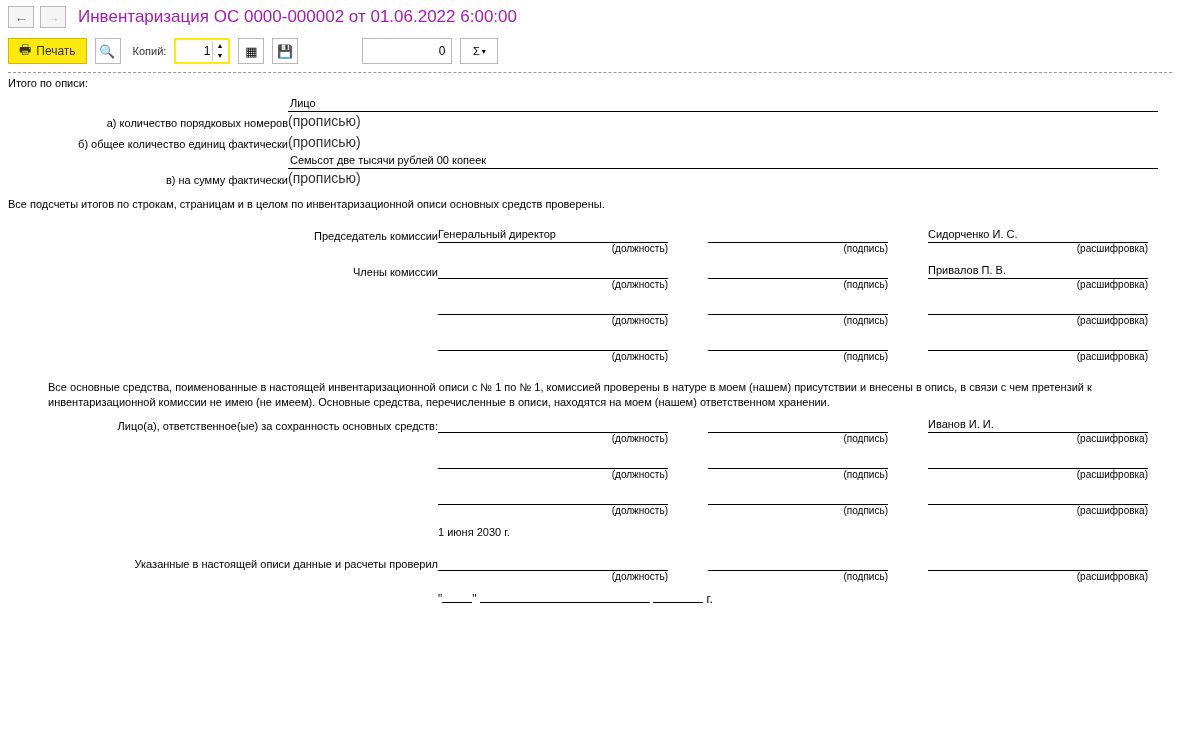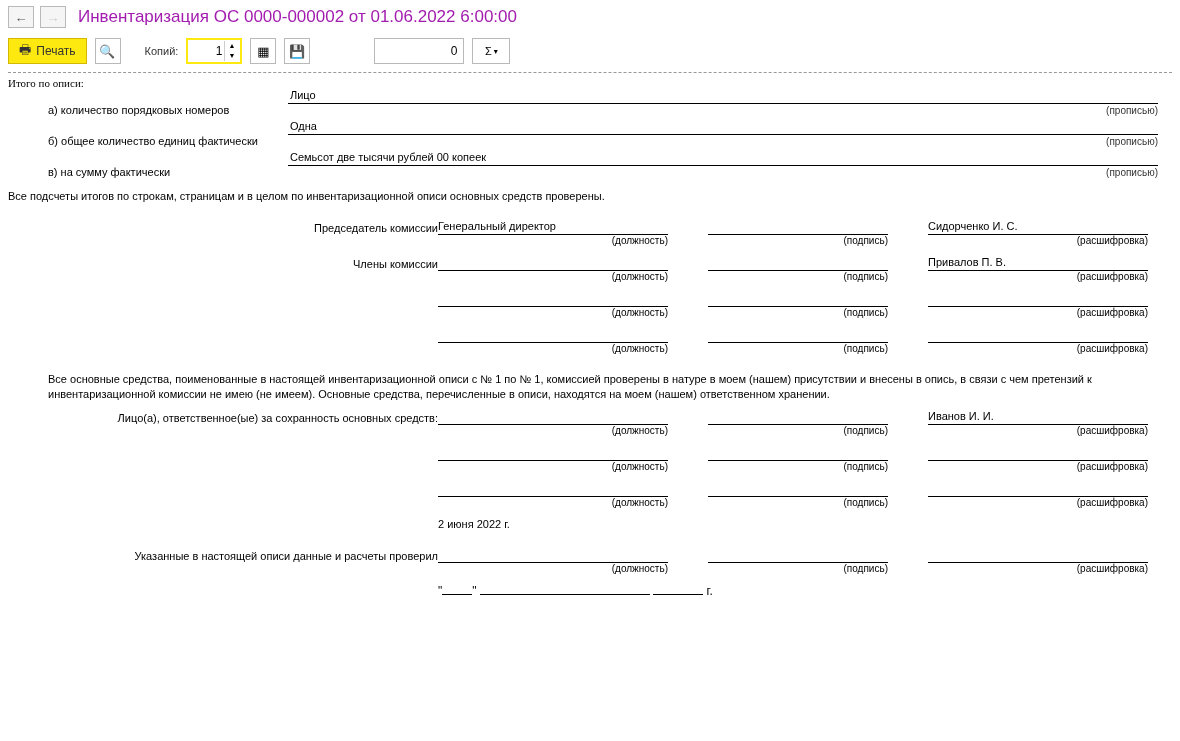--- a/index.html
+++ b/index.html
@@ -49,21 +49,21 @@
   }
   .print-btn .icon { font-size: 13px; }
   .tool-btn {
     width: 26px; height: 26px;
     border: 1px solid #b9b9b9;
     background: #fff;
     display: flex; align-items: center; justify-content: center;
     cursor: pointer;
     font-size: 13px;
   }
-  .copies-label { margin-left: 16px; color: #333; }
+  .copies-label { margin-left: 4px; color: #333; }
   .copies-input {
     width: 56px; height: 26px;
     border: 2px solid #fde910;
     display: flex; align-items: center;
   }
   .copies-input input {
     width: 36px; border: none; outline: none;
     text-align: right; padding-right: 2px;
     font-size: 12px;
   }
@@ -97,39 +97,40 @@
     cursor: pointer; gap: 2px;
   }
   .doc-divider {
     border: none;
     border-top: 1px dashed #999;
     margin: 0 8px 4px 8px;
   }
   .doc-area {
     padding: 0 8px 20px 8px;
   }
-  .totals-header { margin-bottom: 0; font-family: Liberation Serif, serif; }
+  .totals-header { margin-bottom: 8px; }
   .tot-row {
     display: flex;
     align-items: flex-end;
     margin-bottom: 4px;
   }
   .tot-label {
     width: 280px;
     padding-left: 40px;
+    text-align: right;
   }
   .tot-value-wrap { flex: 0 0 870px; }
   .underline-field {
     border-bottom: 1px solid #000;
     min-height: 15px;
     padding-left: 2px;
   }
   .field-caption {
-    text-align: right;
-    font-size: 10px;
+    text-align: left;
+    font-size: 14px;
     color: #333;
     margin-top: 1px;
   }
   .checked-line { margin: 12px 0 18px 0; }
   .sign-row {
     display: flex;
     align-items: flex-start;
     margin-bottom: 10px;
   }
   .sign-label {
@@ -219,21 +220,20 @@
   <div class="tot-row">
     <div class="tot-label">а) количество порядковых номеров</div>
     <div class="tot-value-wrap">
       <div class="underline-field">Лицо</div>
       <div class="field-caption">(прописью)</div>
     </div>
   </div>
   <div class="tot-row">
     <div class="tot-label">б) общее количество единиц фактически</div>
     <div class="tot-value-wrap">
-      <div class="underline-field">Одна</div>
       <div class="field-caption">(прописью)</div>
     </div>
   </div>
   <div class="tot-row">
     <div class="tot-label">в) на сумму фактически</div>
     <div class="tot-value-wrap">
       <div class="underline-field">Семьсот две тысячи рублей 00 копеек</div>
       <div class="field-caption">(прописью)</div>
     </div>
   </div>
@@ -343,21 +343,21 @@
     <div class="sign-col signature">
         <div class="value"></div>
         <div class="caption">(подпись)</div>
       </div>
     <div class="sign-col decoding">
         <div class="value"></div>
         <div class="caption">(расшифровка)</div>
       </div>
   </div>
 
-  <div class="date-row">2 июня 2022 г.</div>
+  <div class="date-row">1 июня 2030 г.</div>
 
   <div class="sign-row">
     <div class="sign-label">Указанные в настоящей описи данные и расчеты проверил</div>
     <div class="sign-col position">
         <div class="value"></div>
         <div class="caption">(должность)</div>
       </div>
     <div class="sign-col signature">
         <div class="value"></div>
         <div class="caption">(подпись)</div>

